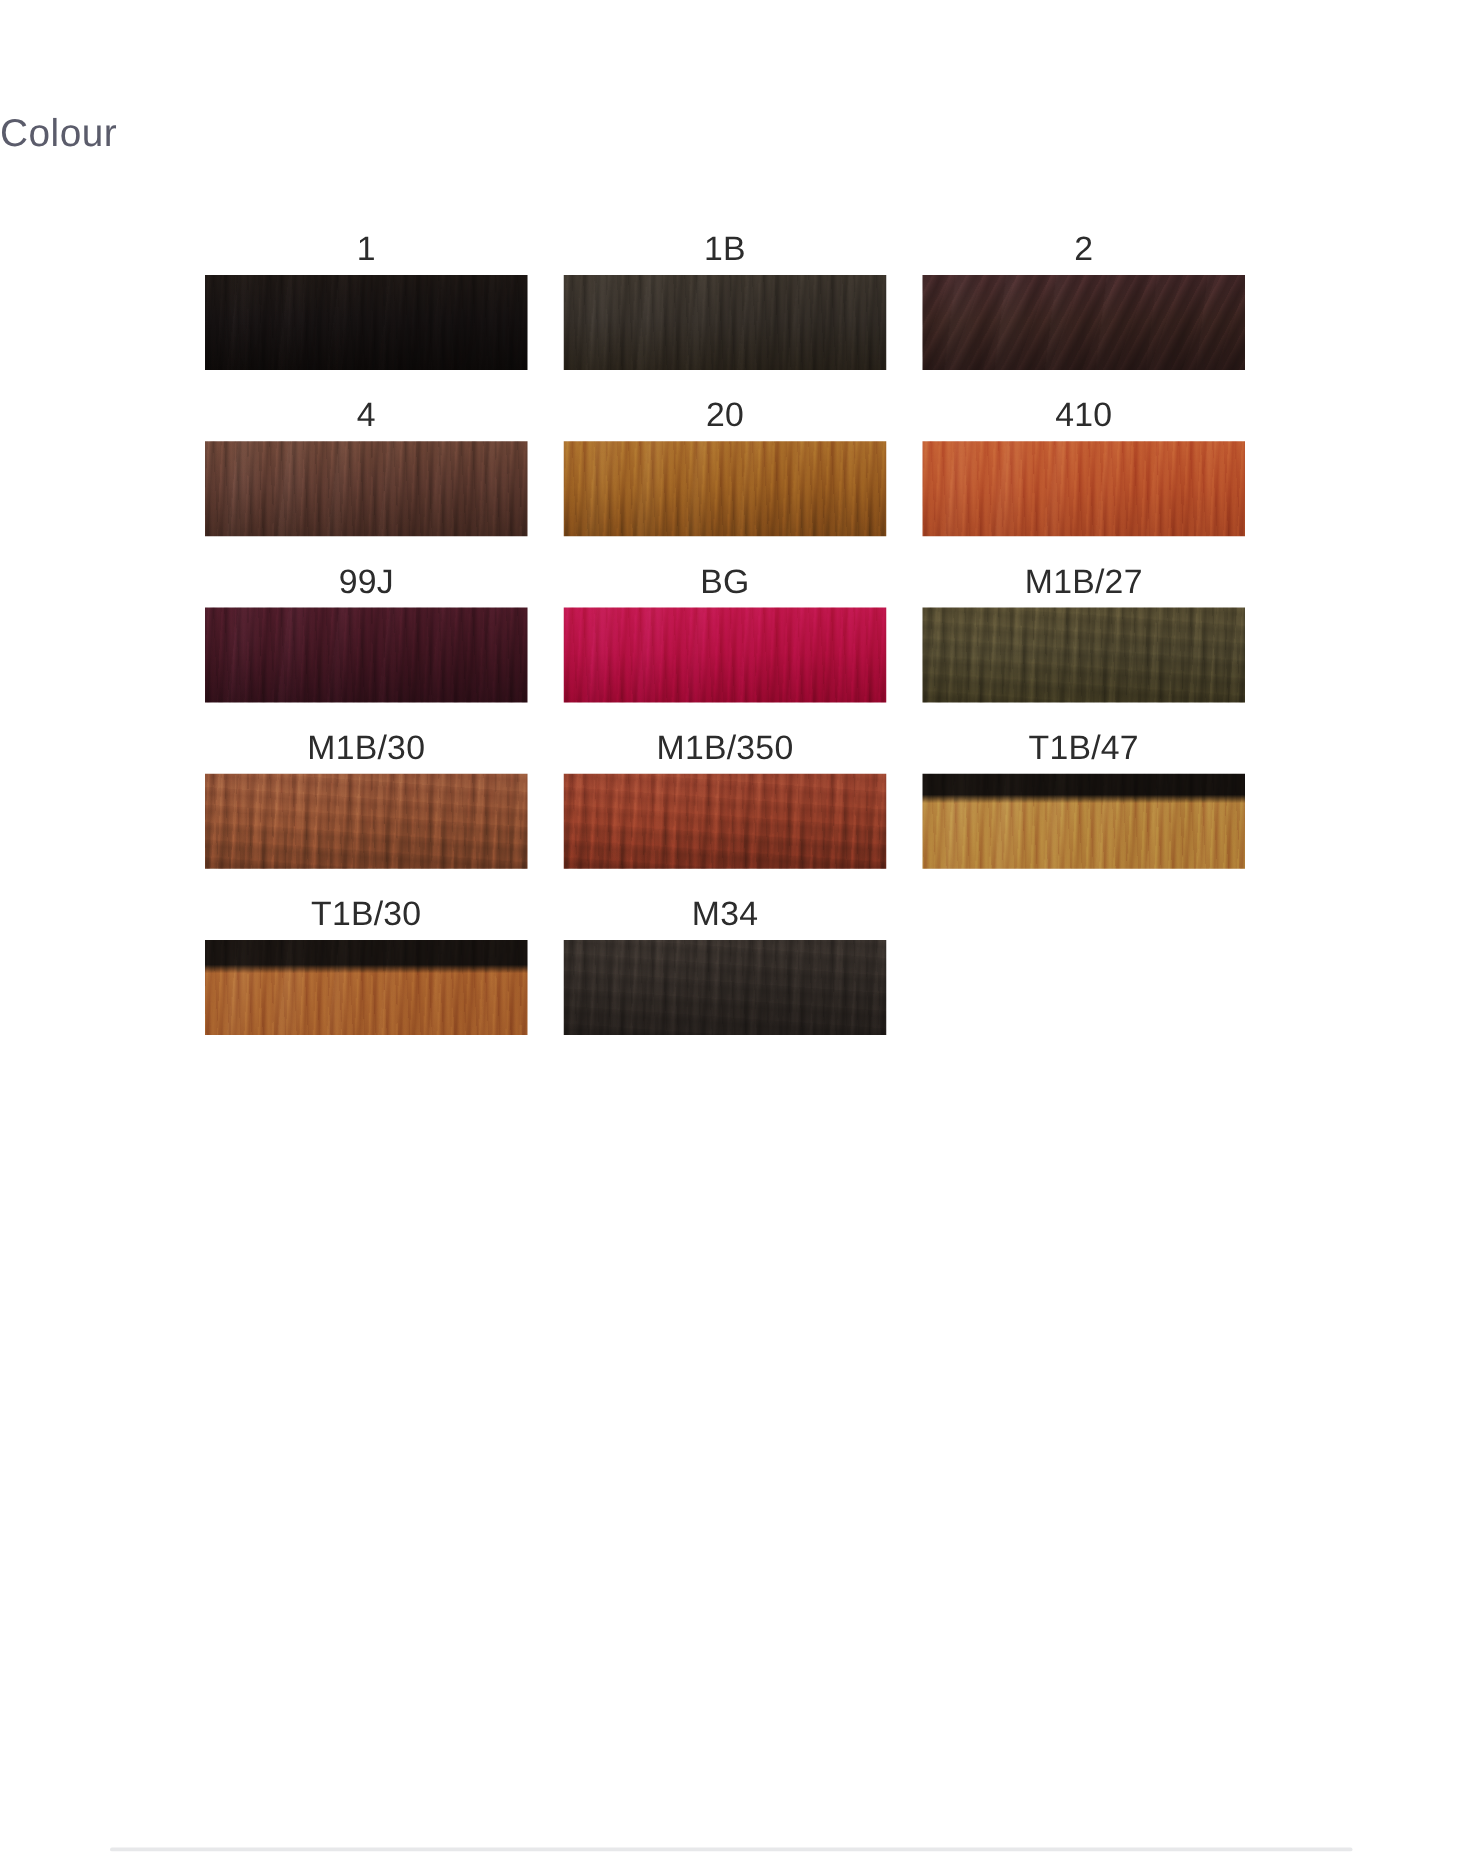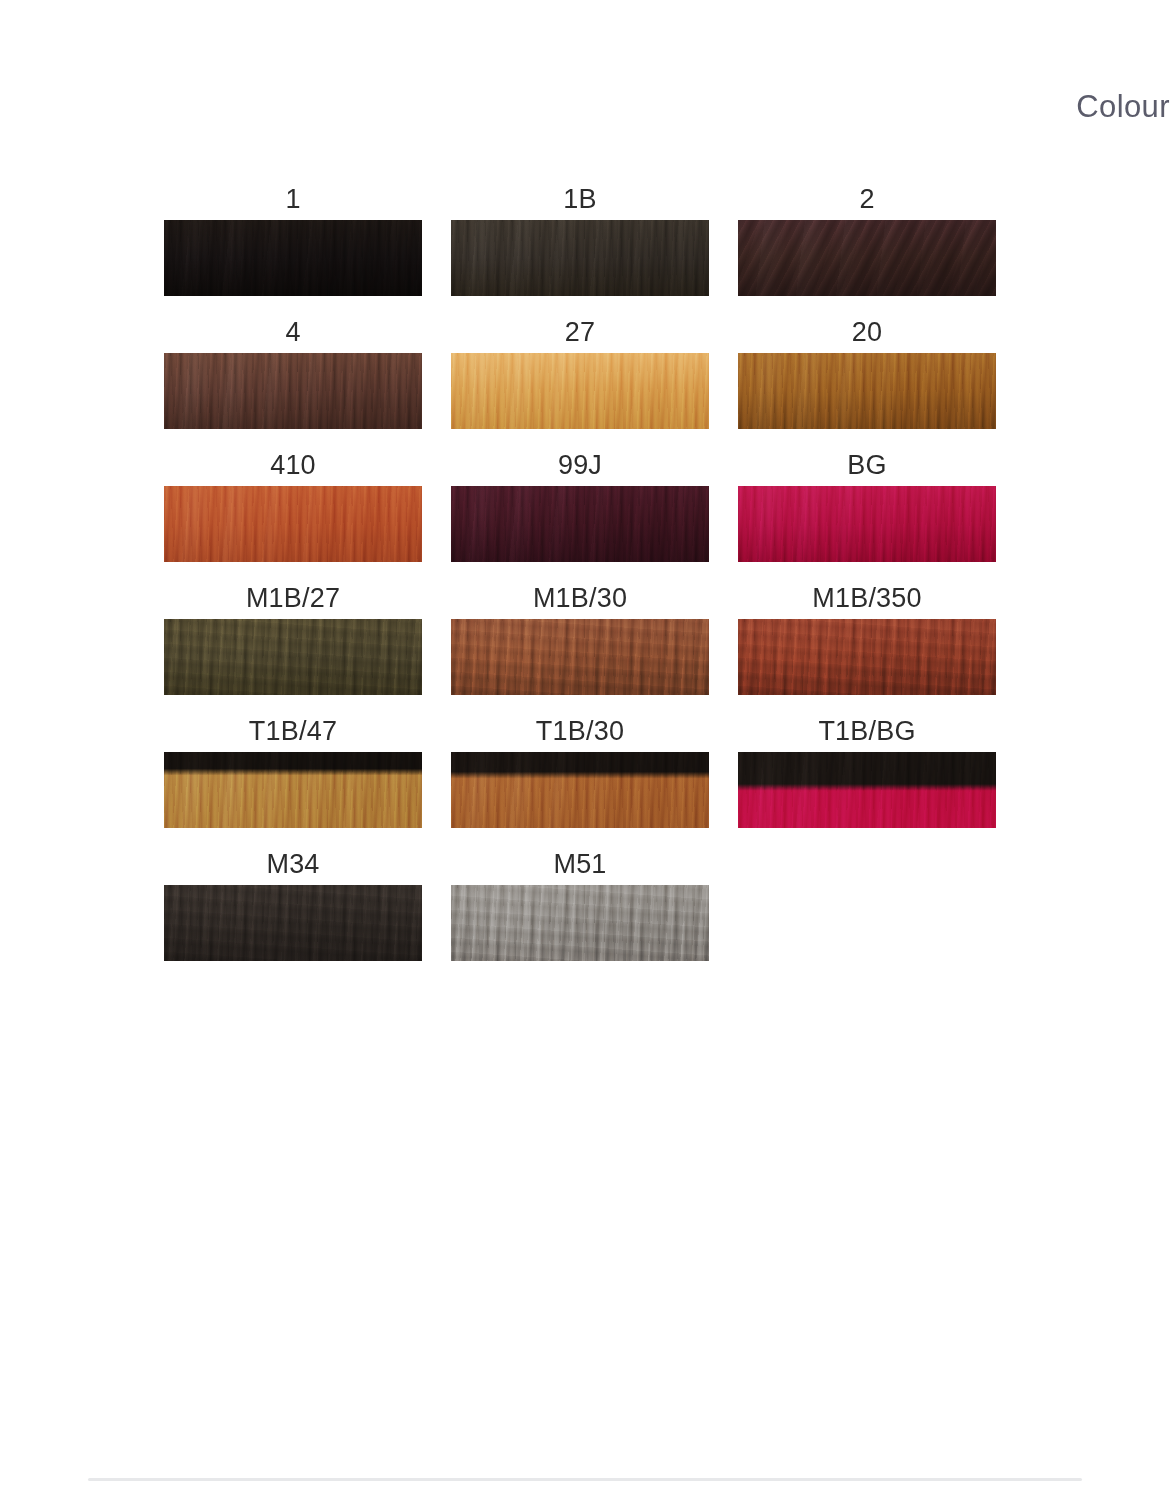--- a/index.html
+++ b/index.html
@@ -23,21 +23,21 @@
     height: 1487px;
     background: #ffffff;
   }
 
   
   .page-title {
     position: absolute;
     top: 88px;
     left: 0;
     width: 1170px;
-    text-align: right;
+    text-align: left;
     font-size: 31px;
     font-weight: 400;
     letter-spacing: 0.4px;
     color: #5b5c6b;
     line-height: 1.2;
   }
 
   
   .swatch-grid {
     position: absolute;
@@ -179,24 +179,20 @@
       </div>
       <div class="swatch-cell">
         <div class="swatch-label">2</div>
         <div class="swatch-chip diag" style="background: linear-gradient(rgb(69, 41, 42) 0%, rgb(58, 36, 32) 48%, rgb(43, 26, 24) 100%);"></div>
       </div>
       <div class="swatch-cell">
         <div class="swatch-label">4</div>
         <div class="swatch-chip" style="background: linear-gradient(rgb(106, 68, 54) 0%, rgb(91, 57, 47) 48%, rgb(69, 42, 34) 100%);"></div>
       </div>
       <div class="swatch-cell">
-        <div class="swatch-label">27</div>
-        <div class="swatch-chip" style="background: linear-gradient(rgb(231, 180, 105) 0%, rgb(217, 160, 80) 48%, rgb(201, 142, 62) 100%);"></div>
-      </div>
-      <div class="swatch-cell">
         <div class="swatch-label">20</div>
         <div class="swatch-chip" style="background: linear-gradient(rgb(168, 108, 43) 0%, rgb(154, 95, 34) 48%, rgb(125, 74, 25) 100%);"></div>
       </div>
       <div class="swatch-cell">
         <div class="swatch-label">410</div>
         <div class="swatch-chip" style="background: linear-gradient(rgb(194, 92, 50) 0%, rgb(185, 83, 44) 48%, rgb(167, 71, 37) 100%);"></div>
       </div>
       <div class="swatch-cell">
         <div class="swatch-label">99J</div>
         <div class="swatch-chip" style="background: linear-gradient(rgb(74, 26, 39) 0%, rgb(63, 21, 32) 48%, rgb(47, 15, 24) 100%);"></div>
@@ -219,28 +215,20 @@
       </div>
       <div class="swatch-cell">
         <div class="swatch-label">T1B/47</div>
         <div class="swatch-chip" style="background: linear-gradient(rgb(20, 16, 13) 0%, rgb(20, 16, 13) 22%, rgb(181, 131, 62) calc(31%), rgb(176, 124, 56) 100%);"></div>
       </div>
       <div class="swatch-cell">
         <div class="swatch-label">T1B/30</div>
         <div class="swatch-chip" style="background: linear-gradient(rgb(23, 18, 15) 0%, rgb(23, 18, 15) 26%, rgb(169, 99, 47) calc(35%), rgb(162, 93, 43) 100%);"></div>
       </div>
       <div class="swatch-cell">
-        <div class="swatch-label">T1B/BG</div>
-        <div class="swatch-chip" style="background: linear-gradient(rgb(25, 20, 17) 0%, rgb(25, 20, 17) 42%, rgb(191, 15, 67) calc(51%), rgb(194, 15, 69) 100%);"></div>
-      </div>
-      <div class="swatch-cell">
         <div class="swatch-label">M34</div>
         <div class="swatch-chip mottle" style="background: linear-gradient(rgb(56, 49, 44) 0%, rgb(45, 39, 35) 48%, rgb(34, 29, 26) 100%);"></div>
       </div>
-      <div class="swatch-cell">
-        <div class="swatch-label">M51</div>
-        <div class="swatch-chip mottle" style="background: linear-gradient(rgb(156, 152, 147) 0%, rgb(142, 138, 133) 48%, rgb(128, 123, 118) 100%);"></div>
-      </div>
     </div>
 
   <div class="bottom-divider"></div>
 
 </div>
 
 </body></html>

